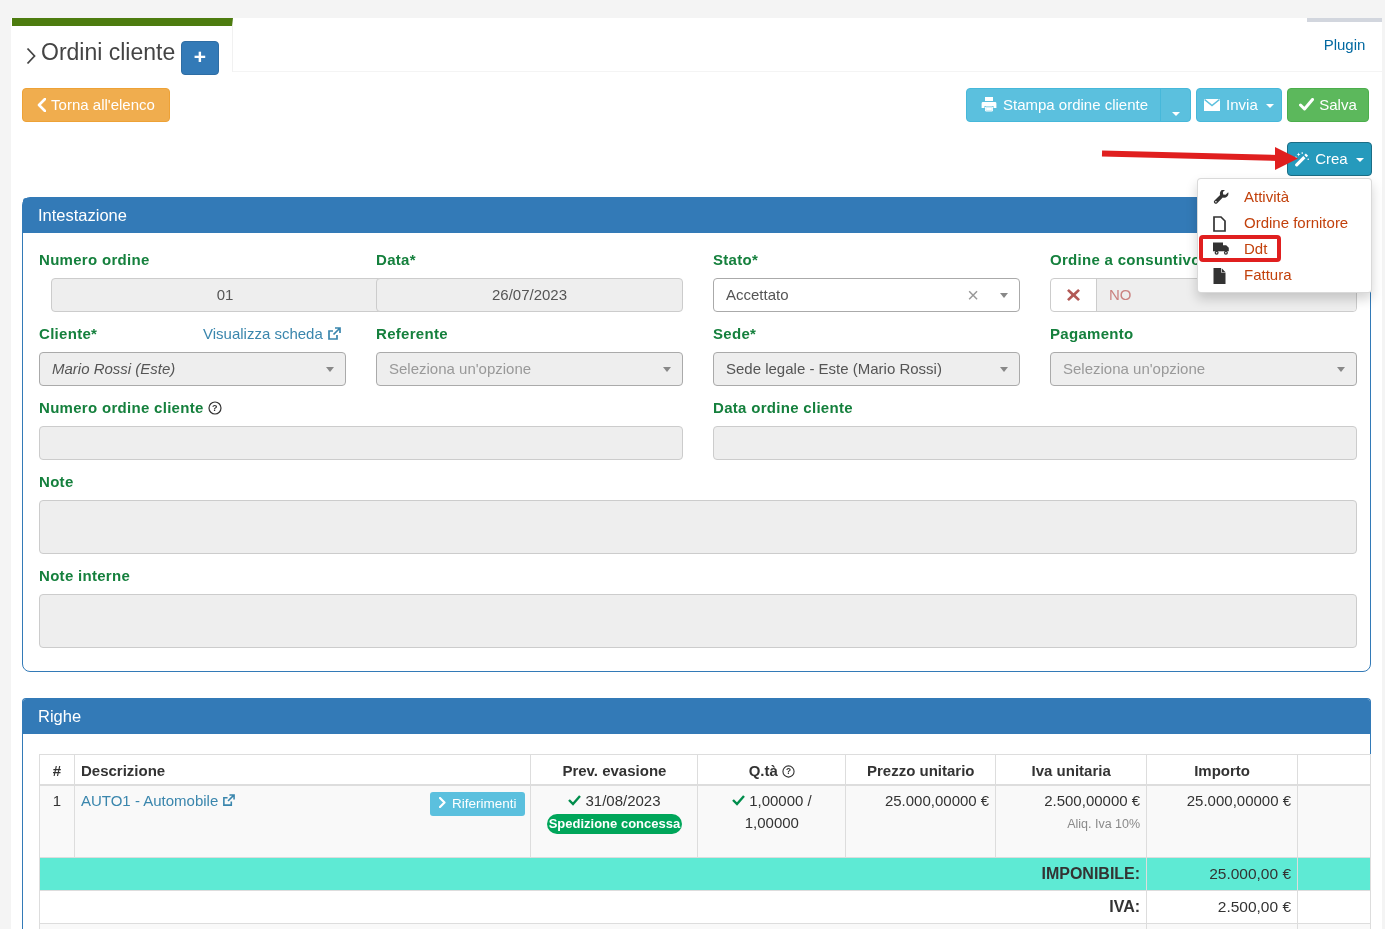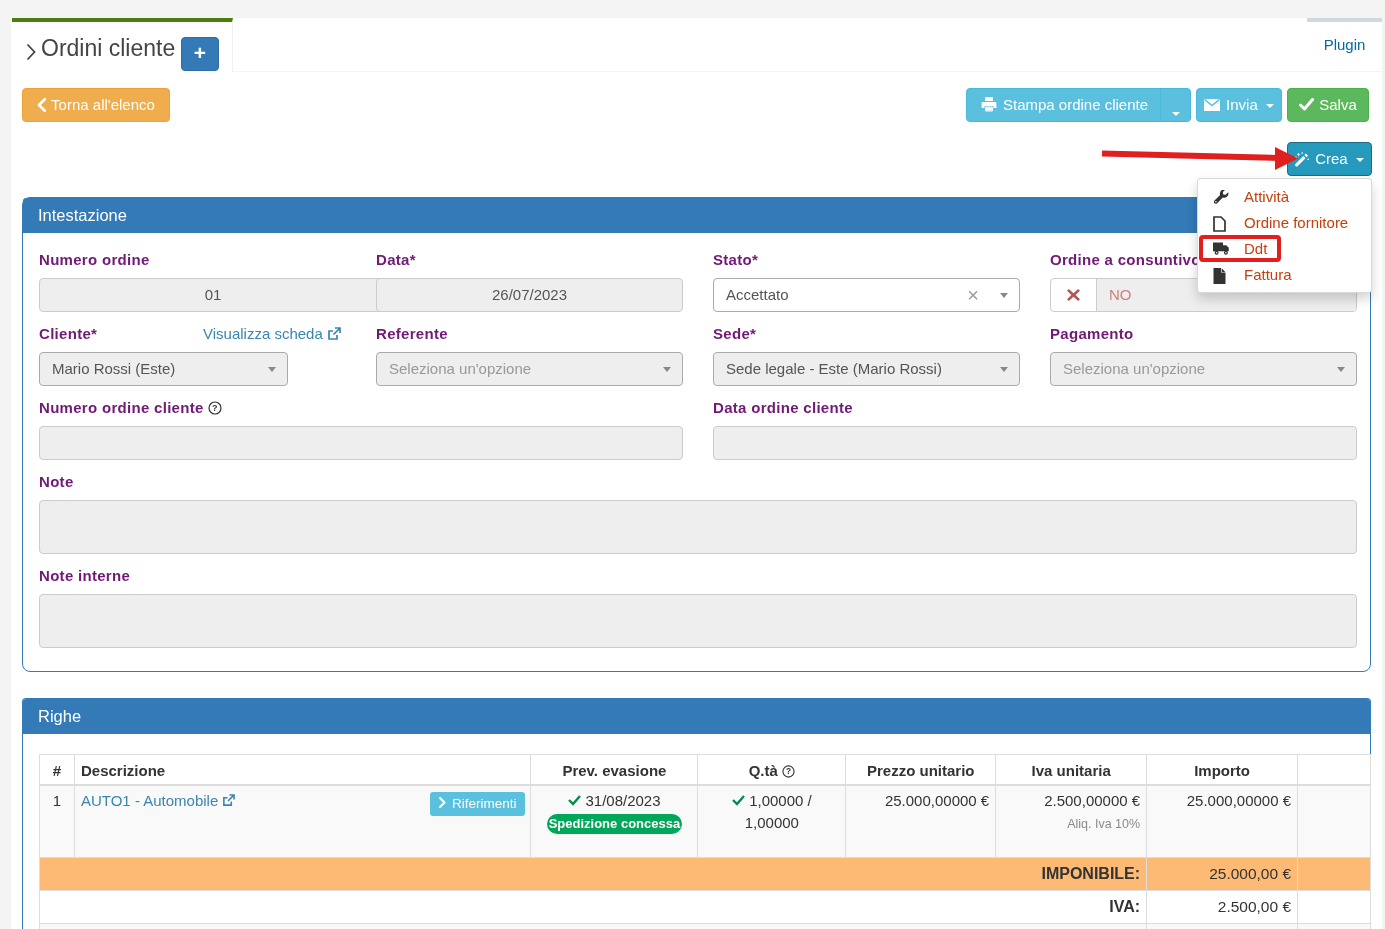--- a/index.html
+++ b/index.html
@@ -5,21 +5,21 @@
 * { box-sizing: border-box; margin:0; padding:0; }
 html,body { width:1385px; height:929px; overflow:hidden; }
 body { background:#f4f4f4; font-family:"Liberation Sans", sans-serif; font-size:14px; color:#333; position:relative; }
 .abs { position:absolute; }
 
 
 #whitebox { left:11px; top:18px; width:1371px; height:911px; background:#fff; }
 
 
 #tabline { left:233px; top:71px; width:1149px; height:1px; background:#f4f4f4; }
-#tab-active { left:12px; top:18px; width:221px; height:54px; background:#fff; border-top:4px solid #4d7c0f; border-right:1px solid #f1f1f1; }
+#tab-active { left:12px; top:18px; width:221px; height:54px; background:#fff; border-top:8px solid #4d7c0f; border-right:1px solid #f1f1f1; }
 #tab-title { left:29px; top:13px; font-size:23px; color:#444; }
 #tab-chev { left:14px; top:21px; }
 #btn-plus { left:169px; top:15px; width:38px; height:34px; background:#337ab7; border:1px solid #2e6da4; border-radius:4px; color:#fff; font-size:21px; font-weight:bold; text-align:center; line-height:30px; }
 #tab-plugin { left:1307px; top:18px; width:75px; height:54px; border-top:4px solid #d2d6de; text-align:center; }
 #tab-plugin span { display:inline-block; margin-top:14px; font-size:15px; color:#0369a1; }
 
 
 .btn { position:absolute; height:34px; border-radius:4px; color:#fff; font-size:15px; text-align:center; line-height:32px; }
 .btn-warning { background:#f0ad4e; border:1px solid #eea236; }
 .btn-info { background:#5bc0de; border:1px solid #46b8da; }
@@ -38,21 +38,21 @@
 .dd-item .lbl { position:absolute; left:46px; top:3px; }
 .dd-item svg { position:absolute; left:15px; top:5px; }
 #redbox { z-index:52; left:1199px; top:235px; width:82px; height:27px; border:4px solid #e01f1f; border-radius:4px; }
 
 
 .panel { position:absolute; left:22px; width:1349px; background:#fff; border:1px solid #337ab7; border-radius:8px; }
 .panel-head { height:35px; background:#337ab7; color:#fff; font-size:16.5px; line-height:35px; padding-left:15px; border-radius:3px 3px 0 0; }
 #panel1 { top:197px; height:475px; }
 #panel2 { top:698px; height:265px; border-bottom:none; border-radius:4px 4px 0 0; }
 
-label.flabel { position:absolute; font-weight:bold; font-size:15px; letter-spacing:0.3px; color:#701a75; }
+label.flabel { position:absolute; font-weight:bold; font-size:15px; letter-spacing:0.3px; color:#15803d; }
 .inp { position:absolute; height:34px; border:1px solid #ccc; border-radius:4px; background:#eee; font-size:15px; color:#555; }
 .inp.center { text-align:center; line-height:32px; }
 .sel { position:absolute; height:34px; border:1px solid #aaa; border-radius:4px; background:#eee; font-size:15px; color:#555; line-height:32px; padding-left:12px; }
 .sel.white { background:#fff; }
 .sel .ph { color:#999; }
 .sel .arrow { position:absolute; right:11px; top:14px; width:0; height:0; border-left:4px solid transparent; border-right:4px solid transparent; border-top:5px solid #888; }
 .sel .clear { position:absolute; right:40px; top:0; color:#999; font-size:20px; font-weight:normal; }
 .txtarea { position:absolute; height:54px; border:1px solid #ccc; border-radius:4px; background:#eee; }
 a.link { color:#3a86ad; text-decoration:none; }
 
@@ -143,41 +143,41 @@
         <path d="M8.7 0.3 l3.6 3.6 h-3.6 z" fill="#333"></path>
       </svg>
       <span class="lbl">Fattura</span>
     </div>
 </div>
 <div id="redbox" class="abs"></div>
 
 <div id="panel1" class="panel">
   <div class="panel-head">Intestazione</div>
   <label class="flabel" style="left:16px; top:53px;">Numero ordine</label>
-  <div class="inp center" style="left:16px; top:80px; width:348px;">01</div>
+  <div class="inp center" style="left:28px; top:80px; width:348px;">01</div>
   <label class="flabel" style="left:353px; top:53px;">Data*</label>
   <div class="inp center" style="left:353px; top:80px; width:307px;">26/07/2023</div>
   <label class="flabel" style="left:690px; top:53px;">Stato*</label>
   <div class="sel white" style="left:690px; top:80px; width:307px;">Accettato<span class="clear">×</span><span class="arrow"></span></div>
   <label class="flabel" style="left:1027px; top:53px;">Ordine a consuntivo</label>
   <div class="abs" style="left:1027px; top:80px; width:307px; height:34px; border:1px solid #ccc; border-radius:4px;">
     <div class="abs" style="left:0; top:0; width:46px; height:32px; border-right:1px solid #ccc; text-align:center;">
       <svg width="13" height="12" viewBox="0 0 14 13" style="margin-top:10px">
           <path d="M2 0 L7 4.5 L12 0 L14 1.9 L9.3 6.5 L14 11.1 L12 13 L7 8.5 L2 13 L0 11.1 L4.7 6.5 L0 1.9 z" fill="#b25956"></path>
         </svg>
     </div>
     <div class="abs" style="left:46px; top:0; right:0; height:32px; background:#eee; border-radius:0 4px 4px 0; line-height:32px; padding-left:12px; color:#ca8280; font-size:15px;">NO</div>
   </div>
 
   <label class="flabel" style="left:16px; top:127px;">Cliente*</label>
   <a class="link abs" style="left:180px; top:127px; font-size:15px;">Visualizza scheda <svg width="14" height="14" viewBox="0 0 14 14" style="vertical-align:-2px">
         <path d="M10 8 v4 H2 V4 h4" fill="none" stroke="#3a86ad" stroke-width="1.7"></path>
         <path d="M8 1 h5 v5 M13 1 L6.5 7.5" fill="none" stroke="#3a86ad" stroke-width="1.7"></path>
       </svg></a>
-  <div class="sel" style="left:16px; top:154px; width:249px;">Mario Rossi (Este)<span class="arrow"></span></div>
+  <div class="sel" style="left:16px; top:154px; width:307px;font-style:italic;">Mario Rossi (Este)<span class="arrow"></span></div>
   <label class="flabel" style="left:353px; top:127px;">Referente</label>
   <div class="sel" style="left:353px; top:154px; width:307px;"><span class="ph">Seleziona un'opzione</span><span class="arrow"></span></div>
   <label class="flabel" style="left:690px; top:127px;">Sede*</label>
   <div class="sel" style="left:690px; top:154px; width:307px;">Sede legale - Este (Mario Rossi)<span class="arrow"></span></div>
   <label class="flabel" style="left:1027px; top:127px;">Pagamento</label>
   <div class="sel" style="left:1027px; top:154px; width:307px;"><span class="ph">Seleziona un'opzione</span><span class="arrow"></span></div>
 
   <label class="flabel" style="left:16px; top:201px;">Numero ordine cliente <svg width="14" height="14" viewBox="0 0 14 14" style="vertical-align:-2px">
         <circle cx="7" cy="7" r="6" fill="none" stroke="#333" stroke-width="1.2"></circle>
         <text x="7" y="10" text-anchor="middle" font-size="9" fill="#333">?</text>
@@ -232,21 +232,21 @@
               <path d="M1 5 L5 9 L12 1" stroke="#008d4c" stroke-width="2.4" fill="none"></path>
             </svg> 31/08/2023<br><span class="badge-sped">Spedizione concessa</span></td>
       <td class="c"><svg width="13" height="11" viewBox="0 0 13 11">
               <path d="M1 5 L5 9 L12 1" stroke="#008d4c" stroke-width="2.4" fill="none"></path>
             </svg> 1,00000 /<br>1,00000</td>
       <td class="r">25.000,00000 €</td>
       <td class="r">2.500,00000 €<br><span class="muted">Aliq. Iva 10%</span></td>
       <td class="r">25.000,00000 €</td>
       <td></td>
     </tr>
-    <tr style="background:#fdba74; height:31px; font-size:15.5px;">
+    <tr style="background:#5eead4; height:31px; font-size:15.5px;">
       <td colspan="6" class="r" style="border-right:none; vertical-align:middle;"><b style="font-size:16px;">IMPONIBILE:</b></td>
       <td class="r" style="vertical-align:middle;">25.000,00 €</td>
           <td></td>
     </tr>
     <tr style="height:31px; font-size:15.5px;">
       <td colspan="6" class="r" style="border-right:none; vertical-align:middle;"><b style="font-size:16px;">IVA:</b></td>
       <td class="r" style="vertical-align:middle;">2.500,00 €</td>
           <td></td>
     </tr>
     <tr style="background:#f9f9f9; height:12px;">

